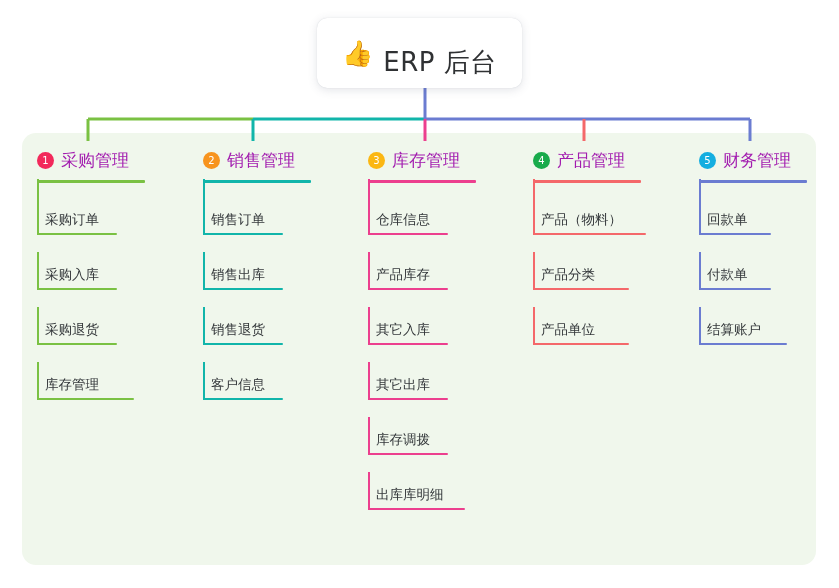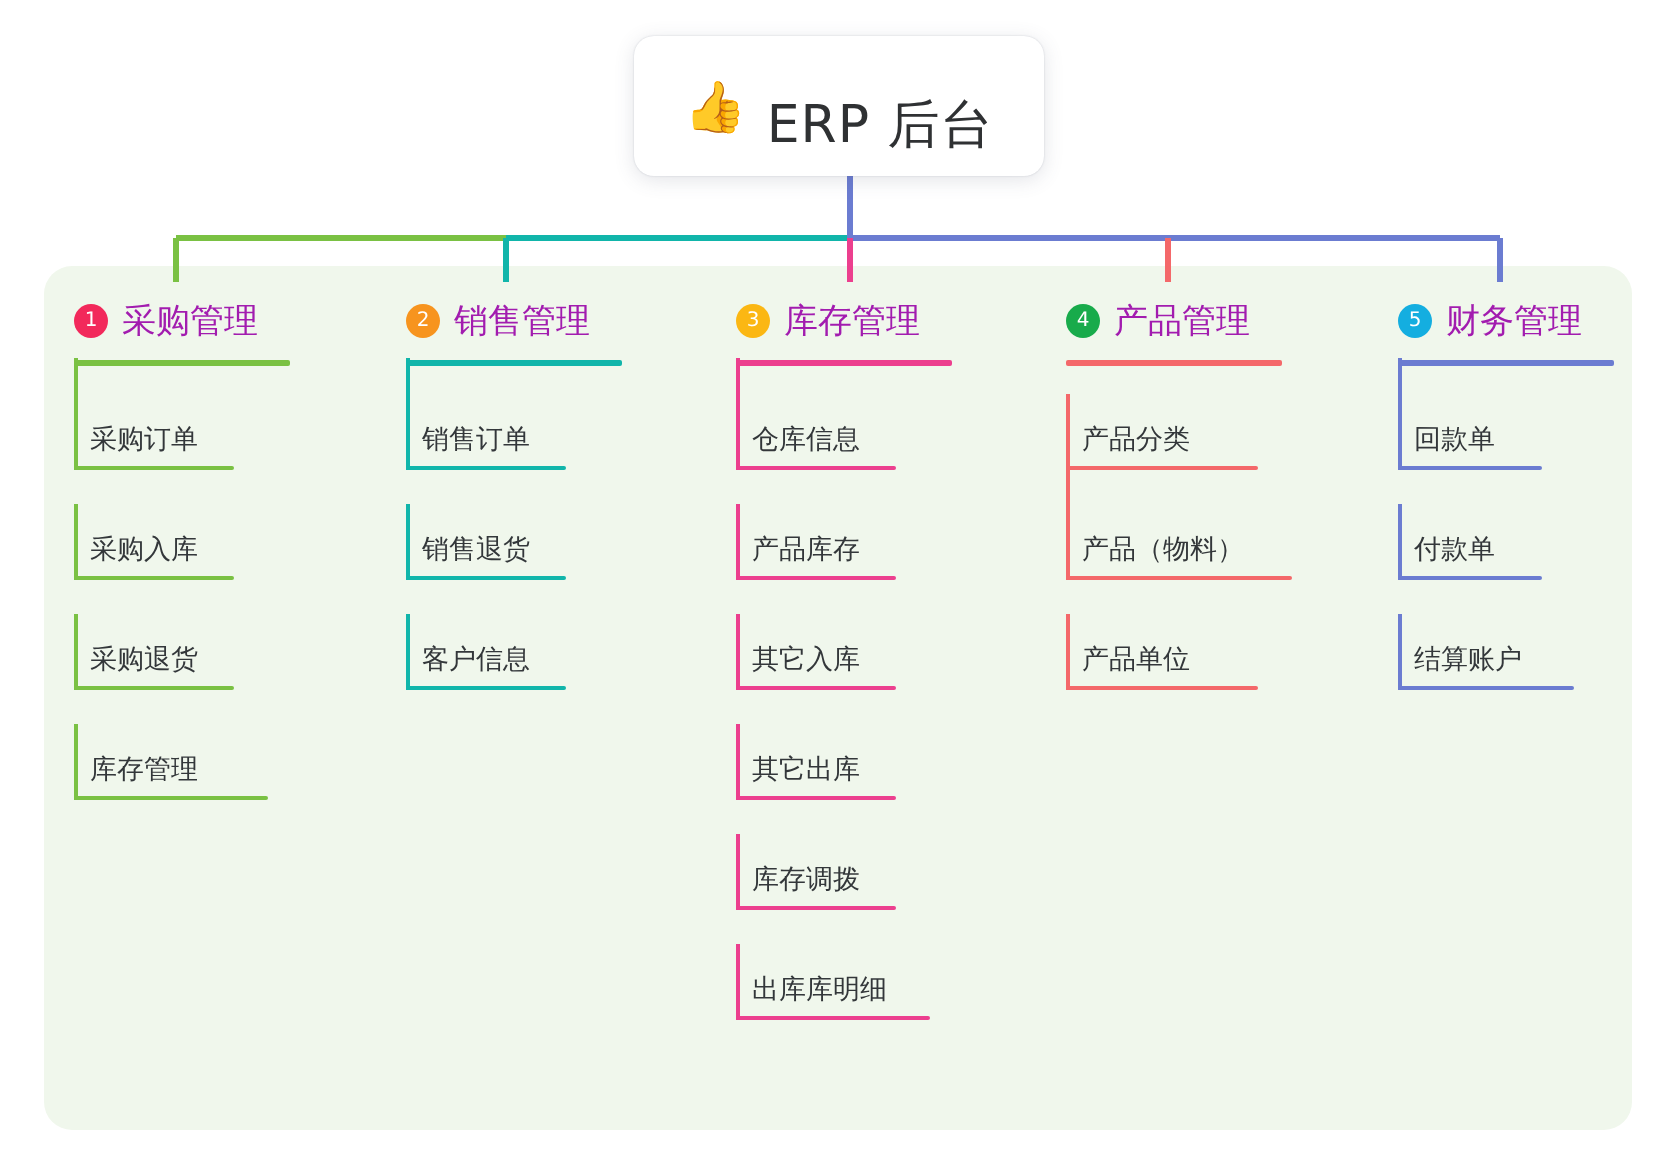--- a/index.html
+++ b/index.html
@@ -145,20 +145,21 @@
         </div>
       </div>
       <div class="col" style="left: 203px; top: 148px;">
         <div class="col-head">
           <span class="badge" style="background: rgb(247, 148, 30);">2</span>
           <span class="col-title">销售管理</span>
         </div>
         <div class="head-rule" style="width: 108px; background: rgb(17, 181, 170);"></div>
         <div style="position: relative; margin-top: 14px;">
           <div class="leaf"><div class="leaf-stem" style="background: rgb(17, 181, 170); top: -18px; height: 56px;"></div><span class="leaf-text">销售订单</span><div class="leaf-rule" style="width: 80px; background: rgb(17, 181, 170);"></div></div>
+          <div class="leaf"><div class="leaf-stem" style="background: rgb(17, 181, 170);"></div><span class="leaf-text">销售出库</span><div class="leaf-rule" style="width: 80px; background: rgb(17, 181, 170);"></div></div>
           <div class="leaf"><div class="leaf-stem" style="background: rgb(17, 181, 170);"></div><span class="leaf-text">销售退货</span><div class="leaf-rule" style="width: 80px; background: rgb(17, 181, 170);"></div></div>
           <div class="leaf"><div class="leaf-stem" style="background: rgb(17, 181, 170);"></div><span class="leaf-text">客户信息</span><div class="leaf-rule" style="width: 80px; background: rgb(17, 181, 170);"></div></div>
         </div>
       </div>
       <div class="col" style="left: 368px; top: 148px;">
         <div class="col-head">
           <span class="badge" style="background: rgb(251, 183, 19);">3</span>
           <span class="col-title">库存管理</span>
         </div>
         <div class="head-rule" style="width: 108px; background: rgb(236, 63, 142);"></div>
@@ -171,22 +172,22 @@
           <div class="leaf"><div class="leaf-stem" style="background: rgb(236, 63, 142);"></div><span class="leaf-text">出库库明细</span><div class="leaf-rule" style="width: 97px; background: rgb(236, 63, 142);"></div></div>
         </div>
       </div>
       <div class="col" style="left: 533px; top: 148px;">
         <div class="col-head">
           <span class="badge" style="background: rgb(24, 171, 75);">4</span>
           <span class="col-title">产品管理</span>
         </div>
         <div class="head-rule" style="width: 108px; background: rgb(244, 104, 106);"></div>
         <div style="position: relative; margin-top: 14px;">
+          <div class="leaf"><div class="leaf-stem" style="background: rgb(244, 104, 106); top: -18px; height: 56px;"></div><span class="leaf-text">产品（物料）</span><div class="leaf-rule" style="width: 113px; background: rgb(244, 104, 106);"></div></div>
           <div class="leaf"><div class="leaf-stem" style="background: rgb(244, 104, 106);"></div><span class="leaf-text">产品分类</span><div class="leaf-rule" style="width: 96px; background: rgb(244, 104, 106);"></div></div>
-          <div class="leaf"><div class="leaf-stem" style="background: rgb(244, 104, 106); top: -18px; height: 56px;"></div><span class="leaf-text">产品（物料）</span><div class="leaf-rule" style="width: 113px; background: rgb(244, 104, 106);"></div></div>
           <div class="leaf"><div class="leaf-stem" style="background: rgb(244, 104, 106);"></div><span class="leaf-text">产品单位</span><div class="leaf-rule" style="width: 96px; background: rgb(244, 104, 106);"></div></div>
         </div>
       </div>
       <div class="col" style="left: 699px; top: 148px;">
         <div class="col-head">
           <span class="badge" style="background: rgb(20, 174, 224);">5</span>
           <span class="col-title">财务管理</span>
         </div>
         <div class="head-rule" style="width: 108px; background: rgb(107, 124, 209);"></div>
         <div style="position: relative; margin-top: 14px;">

